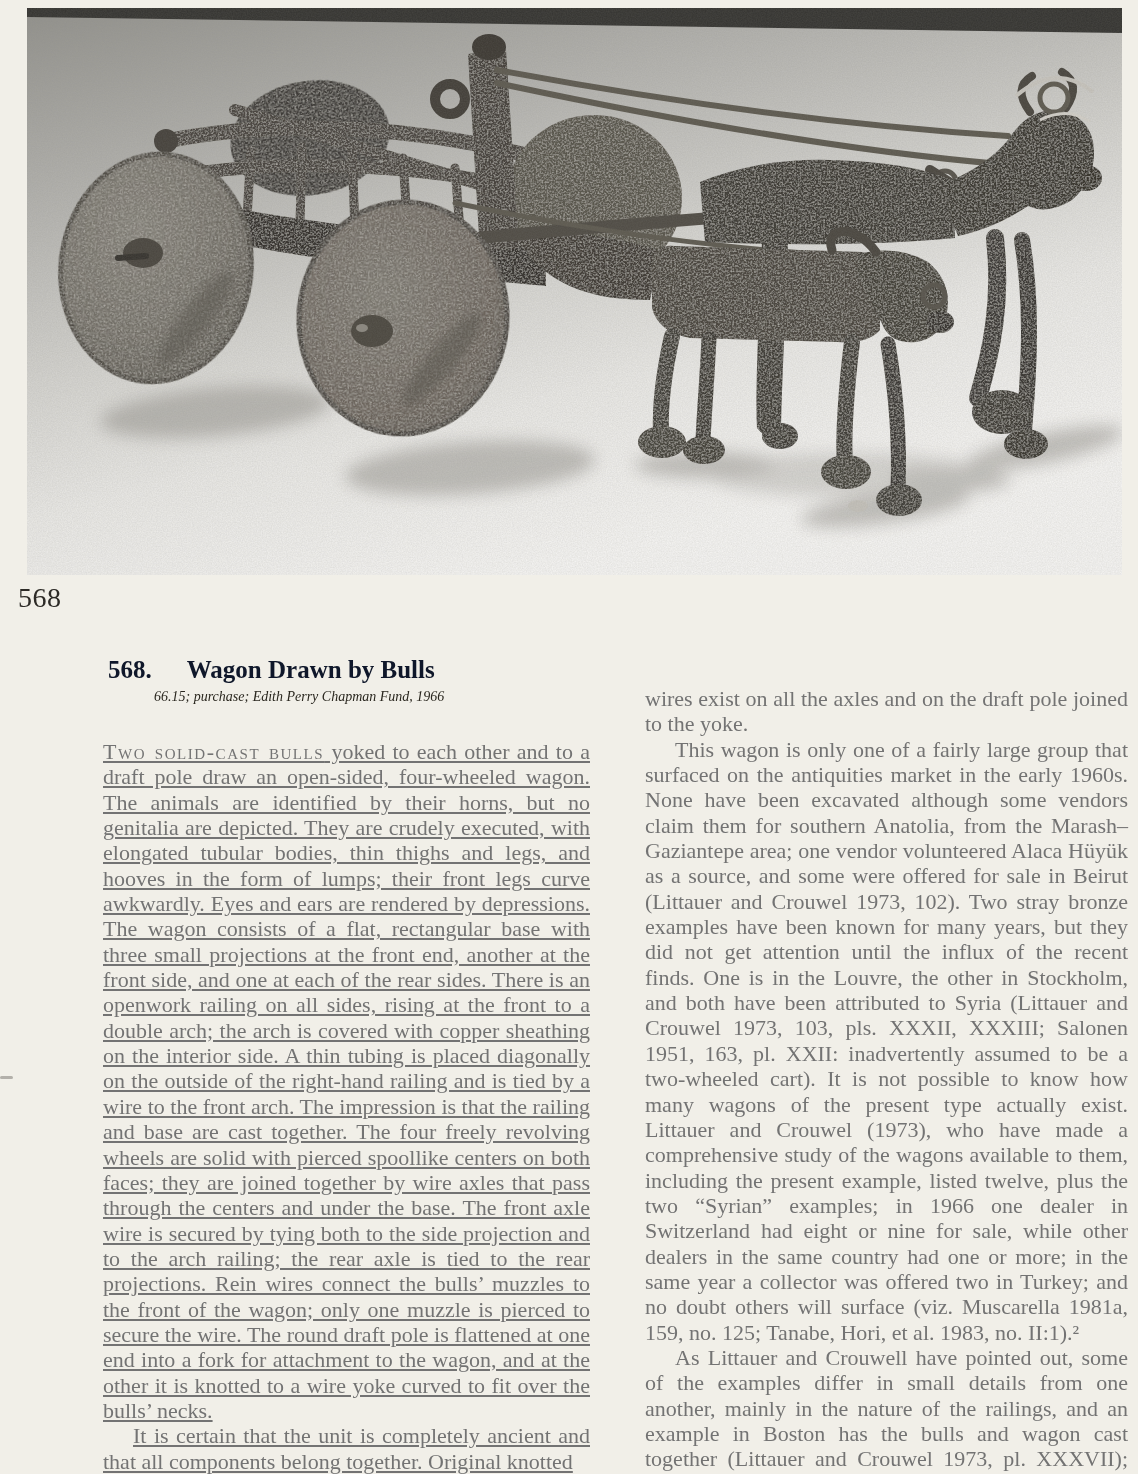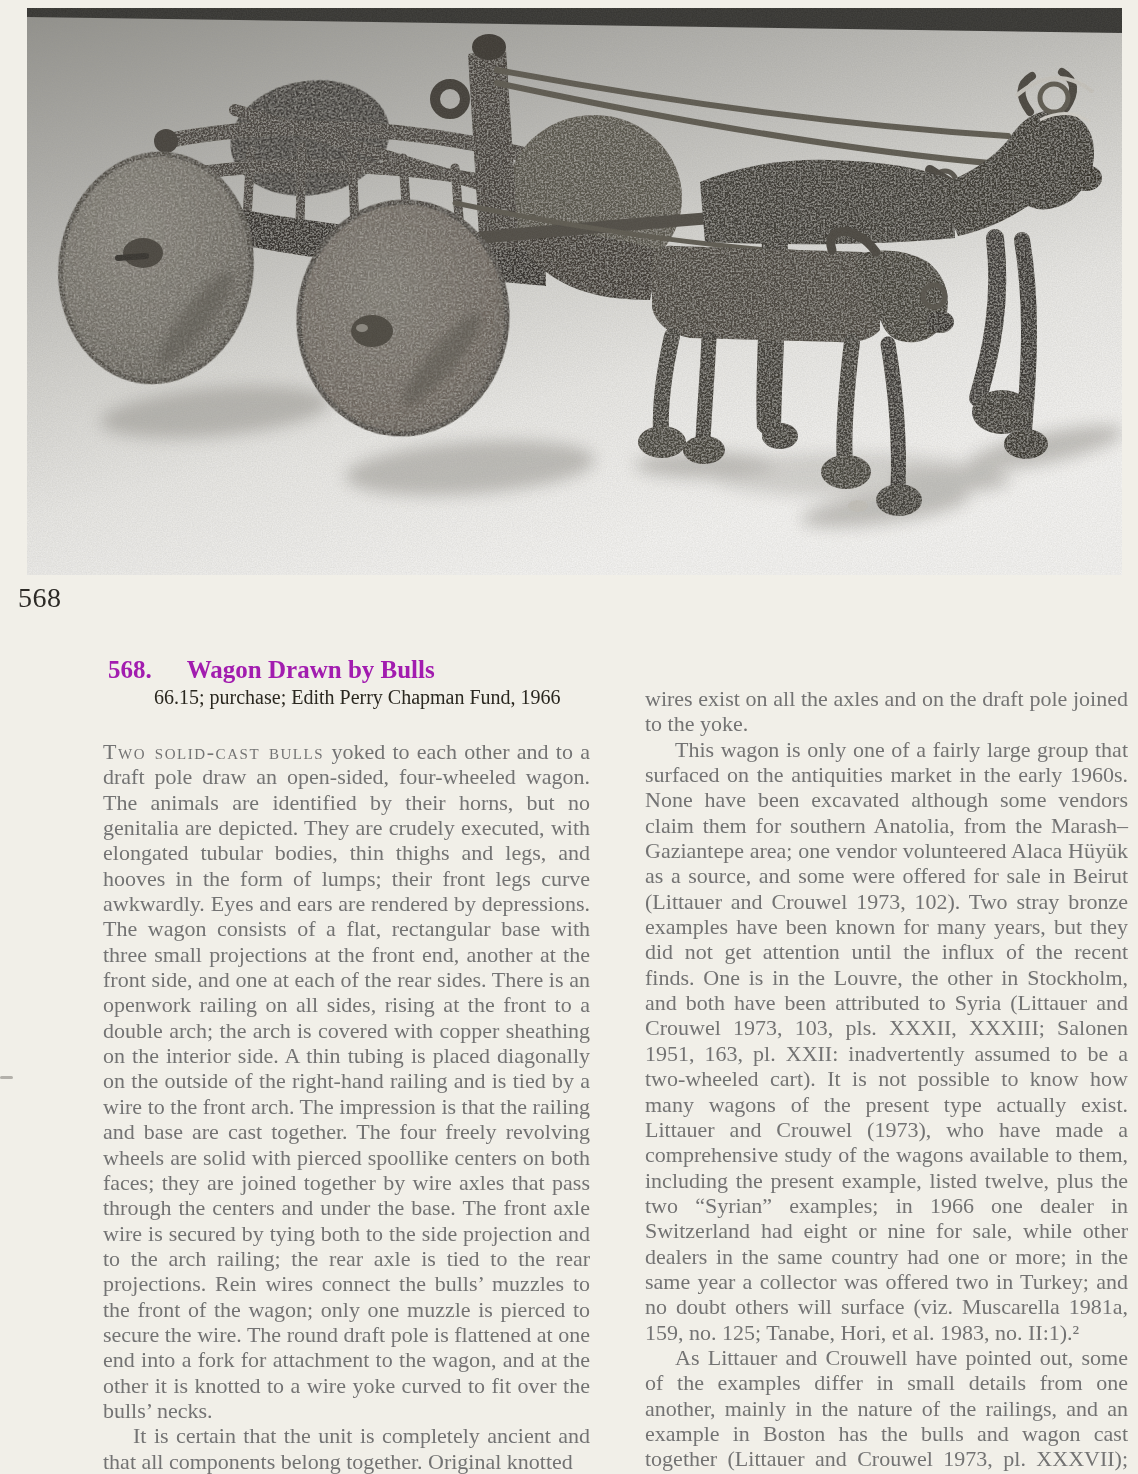--- a/index.html
+++ b/index.html
@@ -15,34 +15,34 @@
     position:absolute;left:27px;top:8px;width:1095px;height:567px;
   }
   .photo svg{display:block;}
   .pageno{
     position:absolute;left:18px;top:582px;
     font-size:28px;color:#2d2b27;letter-spacing:0.02em;
   }
   .entry-head{
     position:absolute;left:108px;top:640px;
     display:flex;gap:19px;align-items:baseline;
-    font-weight:bold;font-size:25px;color:#a21caf;
+    font-weight:bold;font-size:25px;color:#0f172a;
   }
   .entry-head h1{margin:16px;font-size:25px;font-weight:bold;}
   .meta{
     position:absolute;left:154px;top:683px;
-    font-size:20px;line-height:28px;color:#2a271f;
+    font-size:14px;line-height:28px;color:#2a271f;font-style:italic;
   }
   .col{
     position:absolute;
     font-size:22px;line-height:25.35px;
     text-align:justify;
     color:#737373;
   }
-  .col-left{left:103px;top:739px;width:487px;}
+  .col-left{left:103px;top:739px;width:487px;text-decoration:underline;}
   .col-right{left:645px;top:686px;width:483px;}
   .col p{margin:0;}
   .indent{text-indent:30px;}
   .smallcaps{font-variant:small-caps;letter-spacing:0.07em;}
   .edge-mark{
     position:absolute;left:0;top:1076px;width:13px;height:3px;
     background:#b3b0aa;border-radius:2px;
   }
 </style>
 </head>

